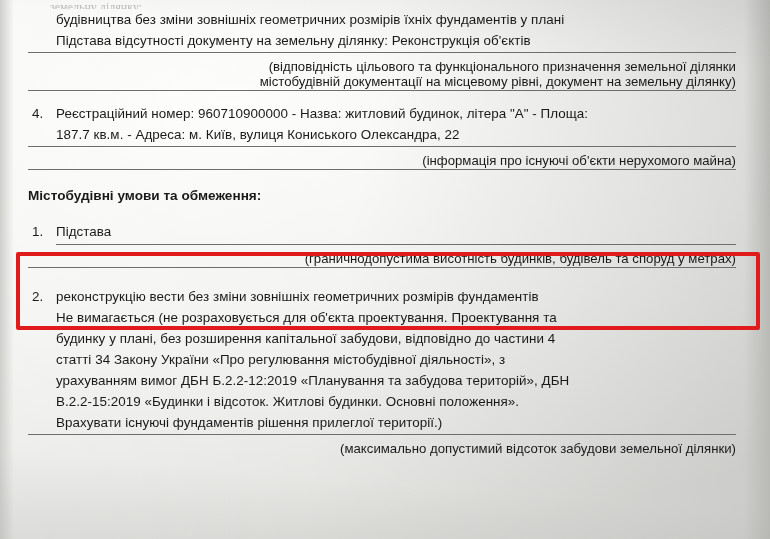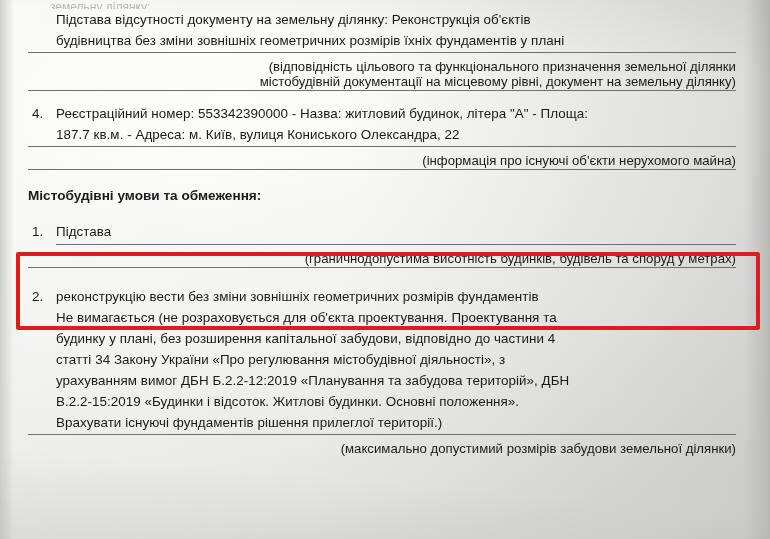--- a/index.html
+++ b/index.html
@@ -68,20 +68,21 @@
     letter-spacing: 0.05px;
     white-space: nowrap;
   }
 
   .clipped-top {
     color: #b9b9b6;
     font-size: 12px;
     height: 9px;
     overflow: hidden;
     margin-left: 22px;
+    font-family: Liberation Serif, serif;
   }
 
   
   .item {
     display: flex;
     align-items: flex-start;
   }
   .item-num {
     width: 28px;
     flex: 0 0 28px;
@@ -136,39 +137,39 @@
 
 <div class="page">
   <div class="edge-left"></div>
   <div class="edge-right"></div>
 
   <div class="content">
 
     <div class="clipped-top">земельну ділянку:</div>
 
     <div>
+      <div class="line indent-1">будівництва без зміни зовнішніх геометричних розмірів їхніх фундаментів у плані</div>
       <div class="line indent-1">Підстава відсутності документу на земельну ділянку: Реконструкція об'єктів</div>
-      <div class="line indent-1">будівництва без зміни зовнішніх геометричних розмірів їхніх фундаментів у плані</div>
       <div class="rule rule-full"></div>
     </div>
 
     <div class="section-gap-sm"></div>
 
     <div>
       <div class="note">(відповідність цільового та функціонального призначення земельної ділянки</div>
       <div class="note">містобудівній документації на місцевому рівні, документ на земельну ділянку)</div>
       <div class="rule rule-full"></div>
     </div>
 
     <div class="section-gap"></div>
 
     <div class="item">
       <div class="item-num">4.</div>
       <div class="item-body">
-        <div class="line">Реєстраційний номер: 553342390000 - Назва: житловий будинок, літера "А" - Площа:</div>
+        <div class="line">Реєстраційний номер: 960710900000 - Назва: житловий будинок, літера "А" - Площа:</div>
         <div class="line">187.7 кв.м. - Адреса: м. Київ, вулиця Кониського Олександра, 22</div>
       </div>
     </div>
     <div class="rule rule-full"></div>
 
     <div class="section-gap-sm"></div>
 
     <div>
       <div class="note">(інформація про існуючі об'єкти нерухомого майна)</div>
       <div class="rule rule-full"></div>
@@ -207,19 +208,19 @@
         <div class="line">урахуванням вимог ДБН Б.2.2-12:2019 «Планування та забудова територій», ДБН</div>
         <div class="line">В.2.2-15:2019 «Будинки і відсоток. Житлові будинки. Основні положення».</div>
         <div class="line">Врахувати існуючі фундаментів рішення прилеглої території.)</div>
       </div>
     </div>
     <div class="rule rule-full"></div>
 
     <div class="section-gap-sm"></div>
 
     <div>
-      <div class="note">(максимально допустимий розмірів забудови земельної ділянки)</div>
+      <div class="note">(максимально допустимий відсоток забудови земельної ділянки)</div>
     </div>
 
   </div>
 
   <div class="highlight-box" style="border-color: rgb(224, 27, 27);"></div>
 </div>
 
 </body></html>

